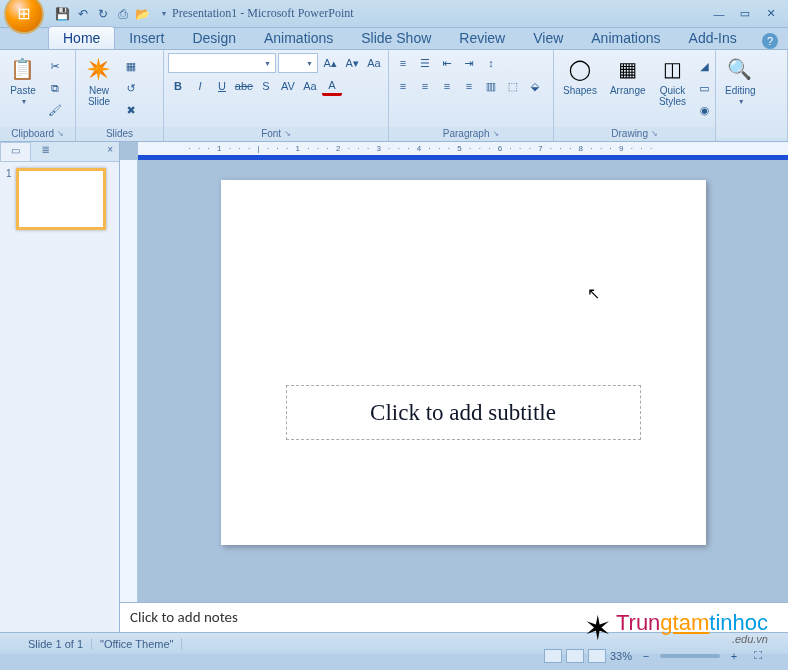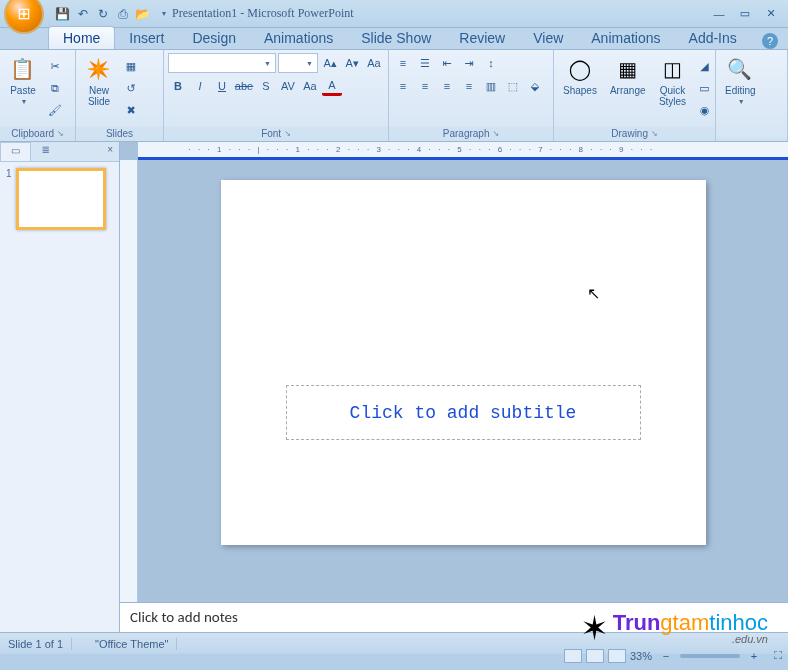--- a/index.html
+++ b/index.html
@@ -33,39 +33,39 @@
 .side-panel{width:120px;background:#eaf1fa;border-right:1px solid #9ab8d6;display:flex;flex-direction:column;}
 .panel-tabs{height:20px;display:flex;background:#d6e5f4;border-bottom:1px solid #b0c8e2;}
 .panel-tab{padding:2px 10px;font-size:10px;color:#4a6c9b;}
 .panel-tab.active{background:#eaf1fa;border:1px solid #b0c8e2;border-bottom:none;}
 .ptx{margin-left:auto;padding:2px 6px;font-size:10px;color:#4a6c9b;}
 .thumb-list{padding:6px;flex:1;overflow:auto;}
 .thumb-item{display:flex;gap:4px;}
 .thumb-num{font-size:10px;color:#4a6c9b;}
 .thumb{width:90px;height:62px;background:#fff;border:3px solid #f5b84f;box-shadow:0 0 3px rgba(0,0,0,.3);}
 .editor{flex:1;display:flex;flex-direction:column;background:#a9c2dc;}
-.ruler-h{height:18px;background:#eef4fb;border-bottom:3px solid #1d4ed8;margin-left:18px;font-size:8px;color:#4a6c9b;display:flex;align-items:center;padding-left:50px;letter-spacing:7px;white-space:nowrap;overflow:hidden;}
+.ruler-h{height:18px;background:#eef4fb;border-bottom:5px solid #1d4ed8;margin-left:18px;font-size:8px;color:#4a6c9b;display:flex;align-items:center;padding-left:50px;letter-spacing:7px;white-space:nowrap;overflow:hidden;}
 .edit-body{flex:1;display:flex;}
 .ruler-v{width:18px;background:#eef4fb;border-right:1px solid #b0c8e2;}
 .canvas-wrap{flex:1;overflow:auto;display:flex;justify-content:center;padding-top:20px;}
 .slide{width:485px;height:365px;background:#fff;box-shadow:2px 2px 6px rgba(0,0,0,.3);position:relative;}
 .ph{position:absolute;border:1px dashed #aaa;display:flex;align-items:center;justify-content:center;text-align:center;}
 .ph-title{left:35px;top:120px;width:415px;height:70px;font-size:27px;color:#333;font-family:Calibri,sans-serif;}
-.ph-sub{left:65px;top:205px;width:355px;height:55px;font-size:18px;color:#1d4ed8;font-family:Liberation Mono, monospace;}
+.ph-sub{left:65px;top:205px;width:355px;height:55px;font-size:23px;color:#0f172a;font-family:Liberation Serif, serif;}
 .cursor-arrow{position:absolute;top:104px;right:105px;font-size:16px;color:#000;}
 .notes{height:30px;background:#fff;border-top:1px solid #9ab8d6;padding:5px 10px;font-size:15px;color:#333;font-family:Calibri;}
-.status{height:22px;background:linear-gradient(#d1e2f2,#bed6ec);display:flex;align-items:center;padding:0 0;font-size:11px;color:#3b5e8a;border-top:1px solid #9ab8d6;gap:15px;}
+.status{height:22px;background:linear-gradient(#d1e2f2,#bed6ec);display:flex;align-items:center;padding:0 20px;font-size:11px;color:#3b5e8a;border-top:1px solid #9ab8d6;}
 .status-cell{padding:0 8px;border-right:1px solid #aac2db;}
 .status-right{margin-left:auto;display:flex;gap:4px;align-items:center;margin-top:24px;}
 .view-btn{width:18px;height:14px;border:1px solid #8aaed0;background:#e0ecf7;}
 .watermark{position:absolute;bottom:22px;right:20px;font-family:cursive;display:flex;align-items:center;gap:4px;z-index:100;}
 .wm-star{font-size:34px;}
 .wm-text{display:flex;flex-direction:column;line-height:1;}
 .wm-main{font-size:22px;}
-.wm-main .g{color:#6d28d9;font-weight:bold;}.wm-main .o{color:#ff9800;}.wm-main .b{color:#039be5;}
+.wm-main .g{color:#be185d;}.wm-main .o{color:#ff9800;text-decoration:underline;}.wm-main .b{color:#039be5;}
 .wm-sub{font-size:11px;color:#666;text-align:right;font-style:italic;}
 </style>
 </head>
 <body>
 
 <div class="titlebar">
   <div class="office-btn"></div>
   <div class="qat">
     <div class="qat-btn">💾</div>
     <div class="qat-btn">↶</div>

